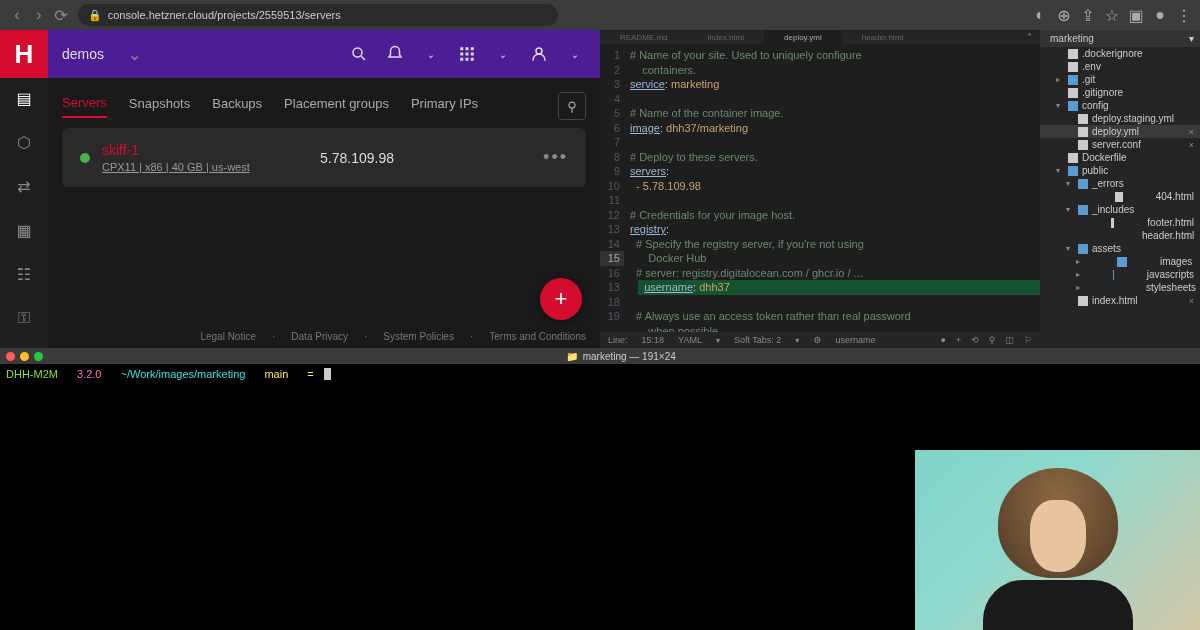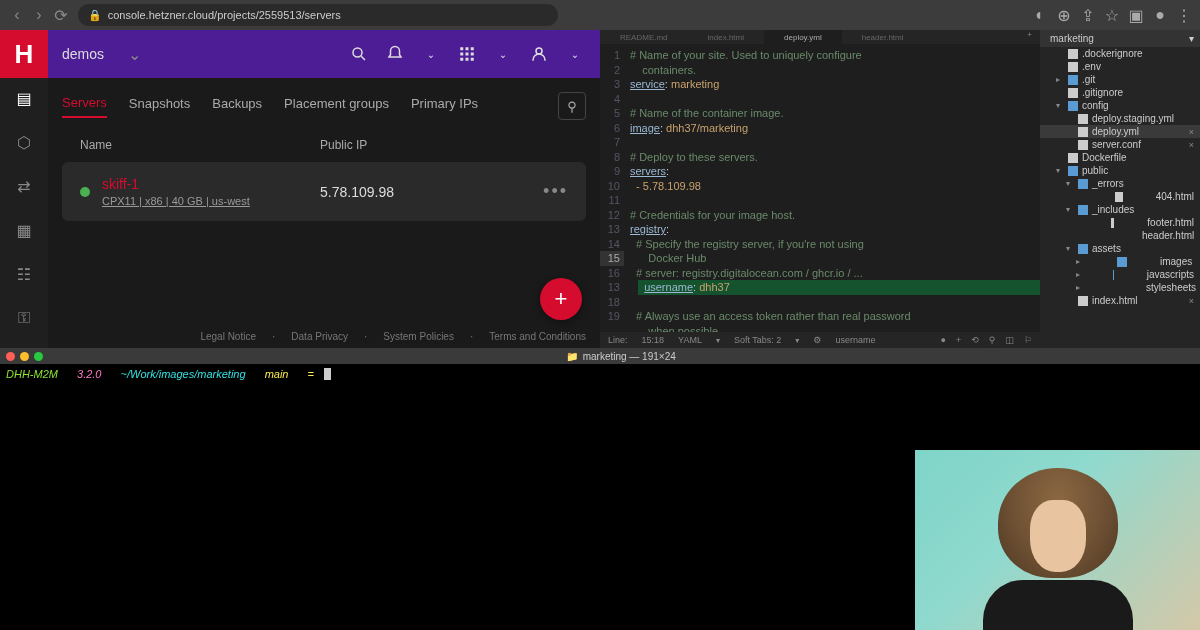--- a/index.html
+++ b/index.html
@@ -78,21 +78,21 @@
 .tree-item.sel { background: #3a3a3a; }
 .tree-item .close-x { margin-left: auto; color: #888; font-size: 9px; }
 .i1 { padding-left: 16px; } .i2 { padding-left: 26px; } .i3 { padding-left: 36px; gap: 33px; }
 
 .terminal-block { position: relative; }
 .term-titlebar { height: 16px; background: #3a3a3a; display: flex; align-items: center; padding: 0 6px; gap: 5px; }
 .tb-dot { width: 9px; height: 9px; border-radius: 50%; }
 .tb-red { background: #ff5f56; } .tb-yel { background: #ffbd2e; } .tb-grn { background: #27c93f; }
 .tb-title { margin: 0 auto; color: #ccc; font-size: 10px; display: flex; align-items: center; gap: 4px; }
 .terminal { background: #000; height: 266px; font-family: "Menlo", monospace; font-size: 11px; padding: 4px 6px; }
-.term-line { display: flex; gap: 8px; font-style: italic; }
+.term-line { display: flex; gap: 8px; }
 .t-grn { color: #8ae234; } .t-cyan { color: #34e2e2; } .t-yel { color: #fce94f; } .t-pink { color: #ff79c6; }
 .cursor { width: 7px; height: 12px; background: #ccc; display: inline-block; margin-left: 2px; }
 
 .webcam { position: absolute; right: 0; bottom: 0; width: 285px; height: 180px; background: linear-gradient(135deg, #7fd4c8 0%, #8fd9ce 40%, #d4c8a8 100%); overflow: hidden; }
 .person { position: absolute; bottom: 0; left: 50%; transform: translateX(-50%); width: 180px; height: 180px; }
 .hair { position: absolute; top: 18px; left: 50%; transform: translateX(-50%); width: 120px; height: 110px; background: radial-gradient(ellipse at 50% 30%, #8b6842 0%, #6b4e32 60%, #4a3621 100%); border-radius: 50% 50% 45% 45%; }
 .face { position: absolute; top: 50px; left: 50%; transform: translateX(-50%); width: 56px; height: 72px; background: #e8c4a0; border-radius: 40% 40% 45% 45%; }
 .shirt { position: absolute; bottom: 0; left: 50%; transform: translateX(-50%); width: 150px; height: 50px; background: #1a1a1a; border-radius: 40px 40px 0 0; }
 </style>
 </head>
@@ -175,24 +175,20 @@
       </div>
       <div class="hetzner-main">
         <div class="tabs">
           <span class="tab active">Servers</span>
           <span class="tab">Snapshots</span>
           <span class="tab">Backups</span>
           <span class="tab">Placement groups</span>
           <span class="tab">Primary IPs</span>
           <span class="filter-btn">⚲</span>
         </div>
-        <div class="table-head">
-          <span class="col-name">Name</span>
-          <span class="col-ip">Public IP</span>
-        </div>
         <div class="server-row">
           <span class="status-dot"></span>
           <div class="server-info">
             <div class="server-name">skiff-1</div>
             <div class="server-spec">CPX11 | x86 | 40 GB | us-west</div>
           </div>
           <div class="server-ip">5.78.109.98</div>
           <div class="server-menu">•••</div>
         </div>
         <div class="fab">+</div>

